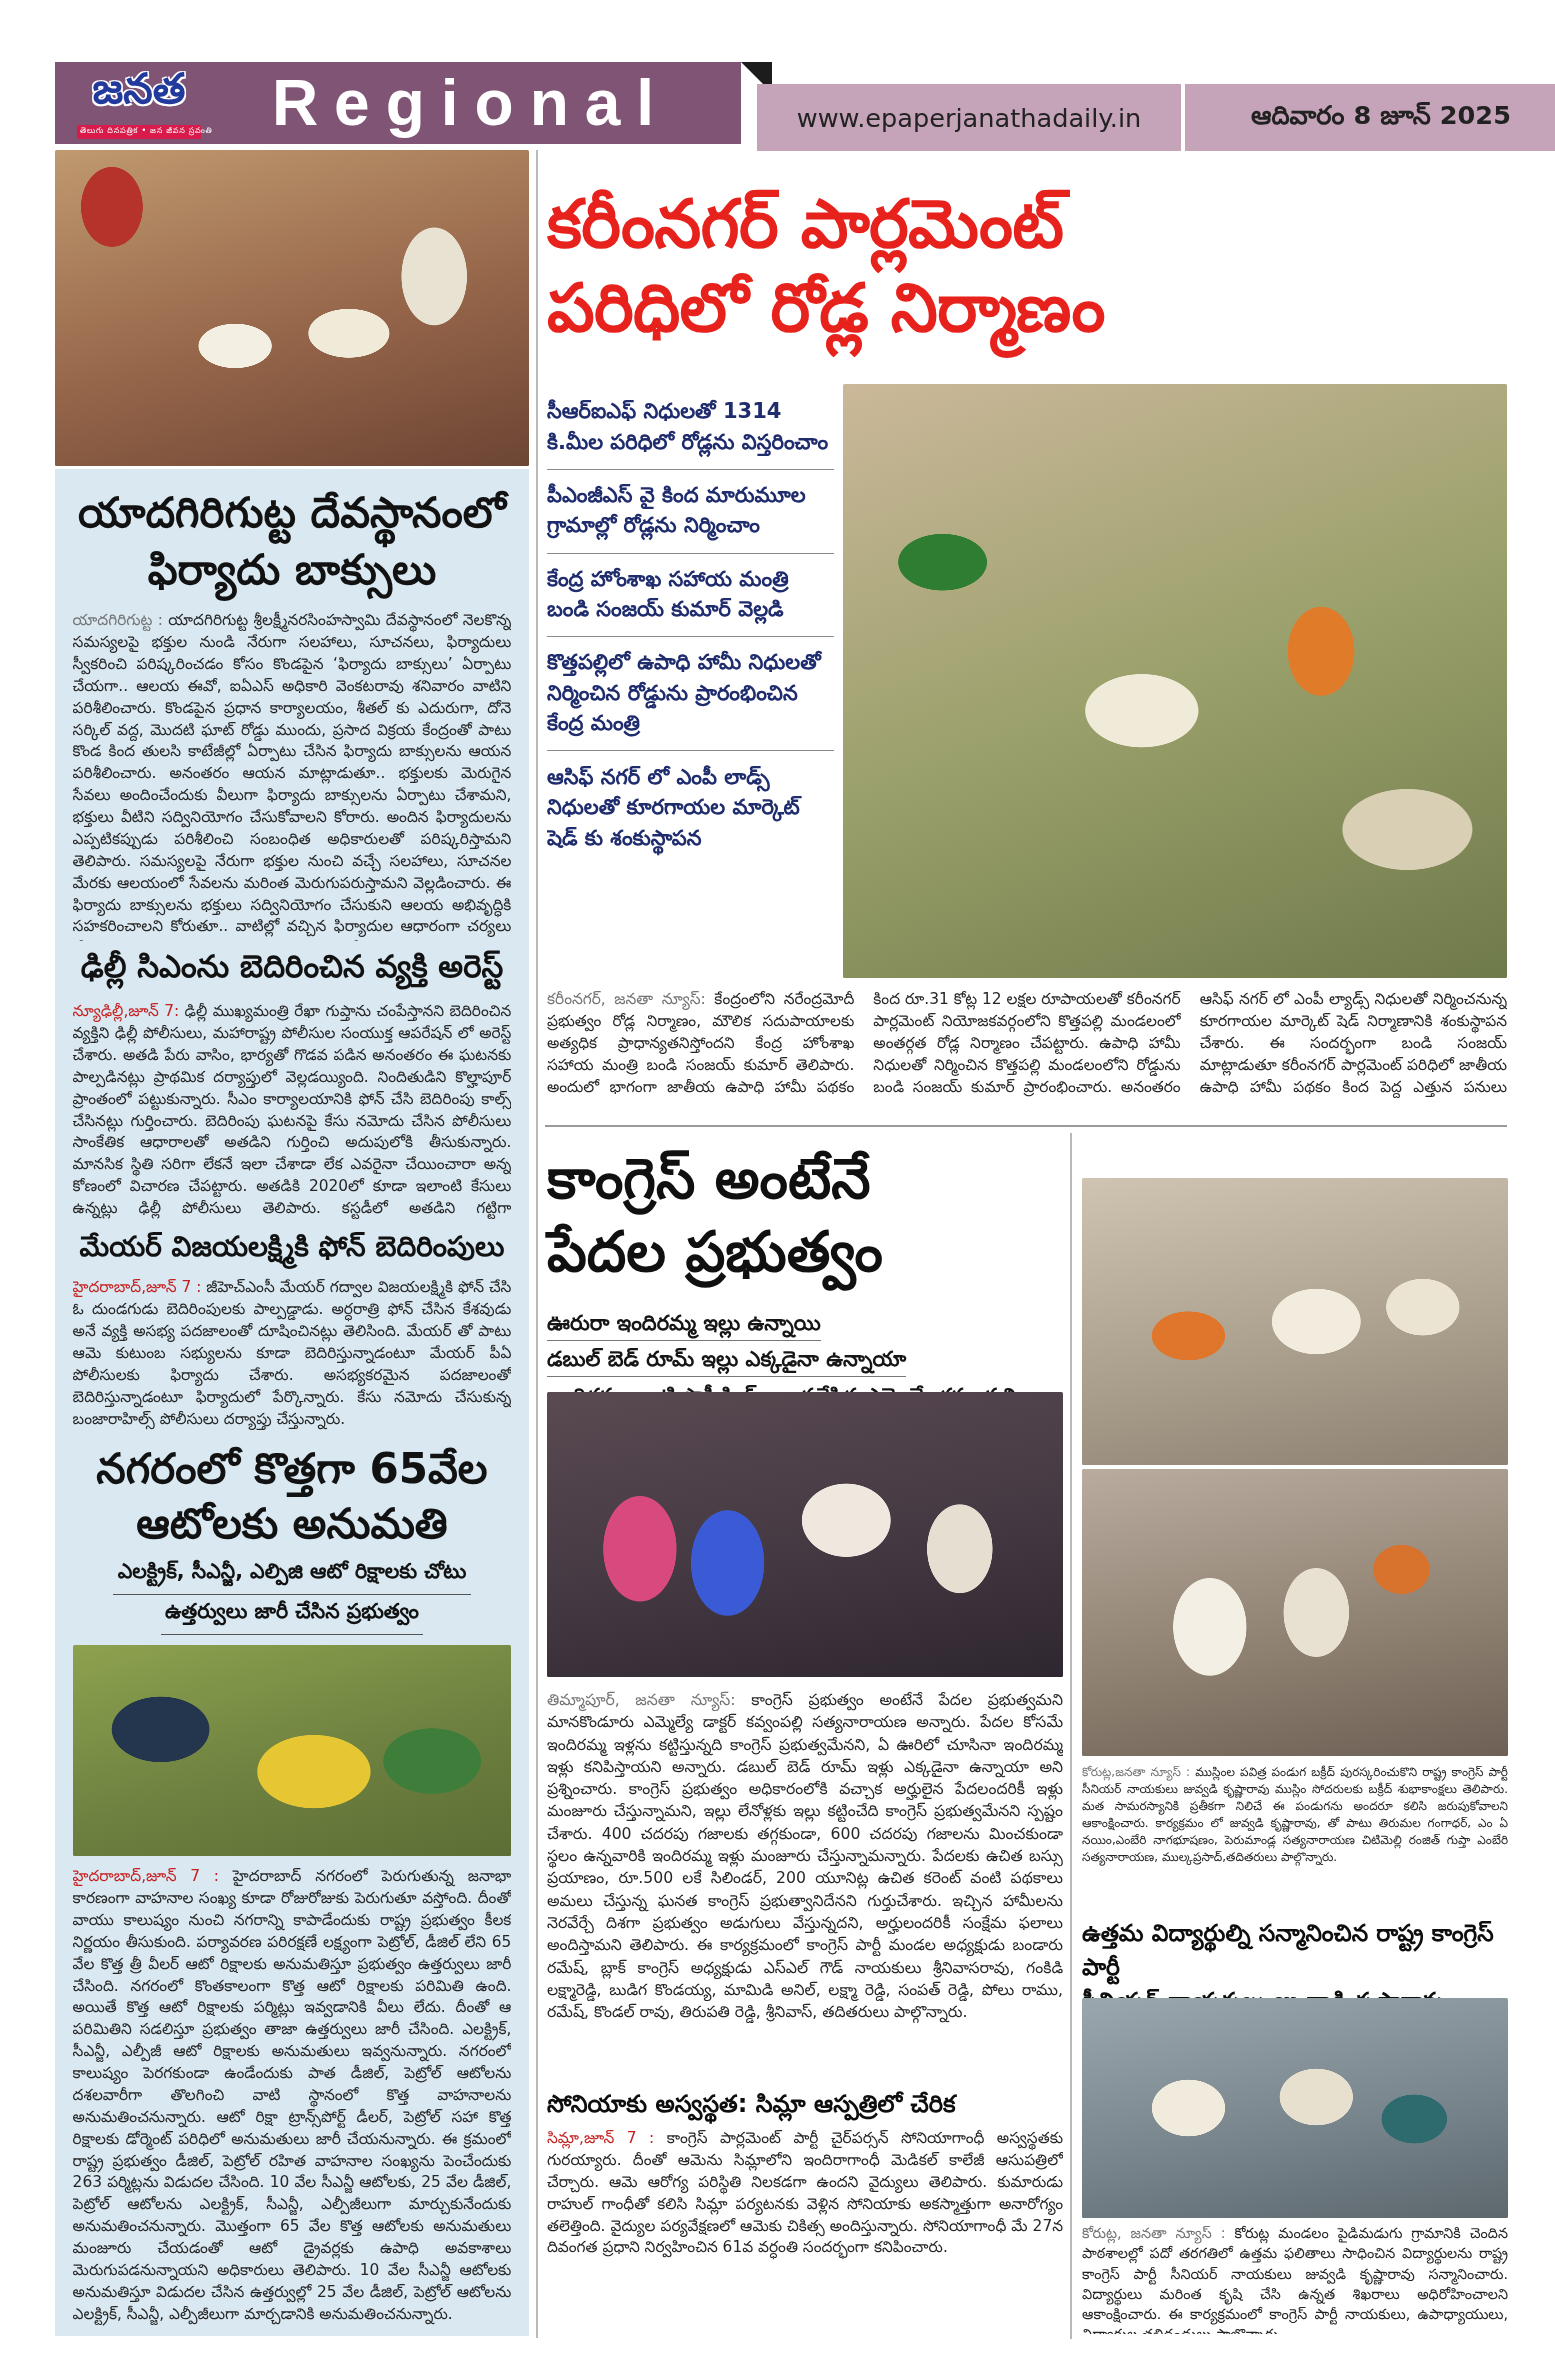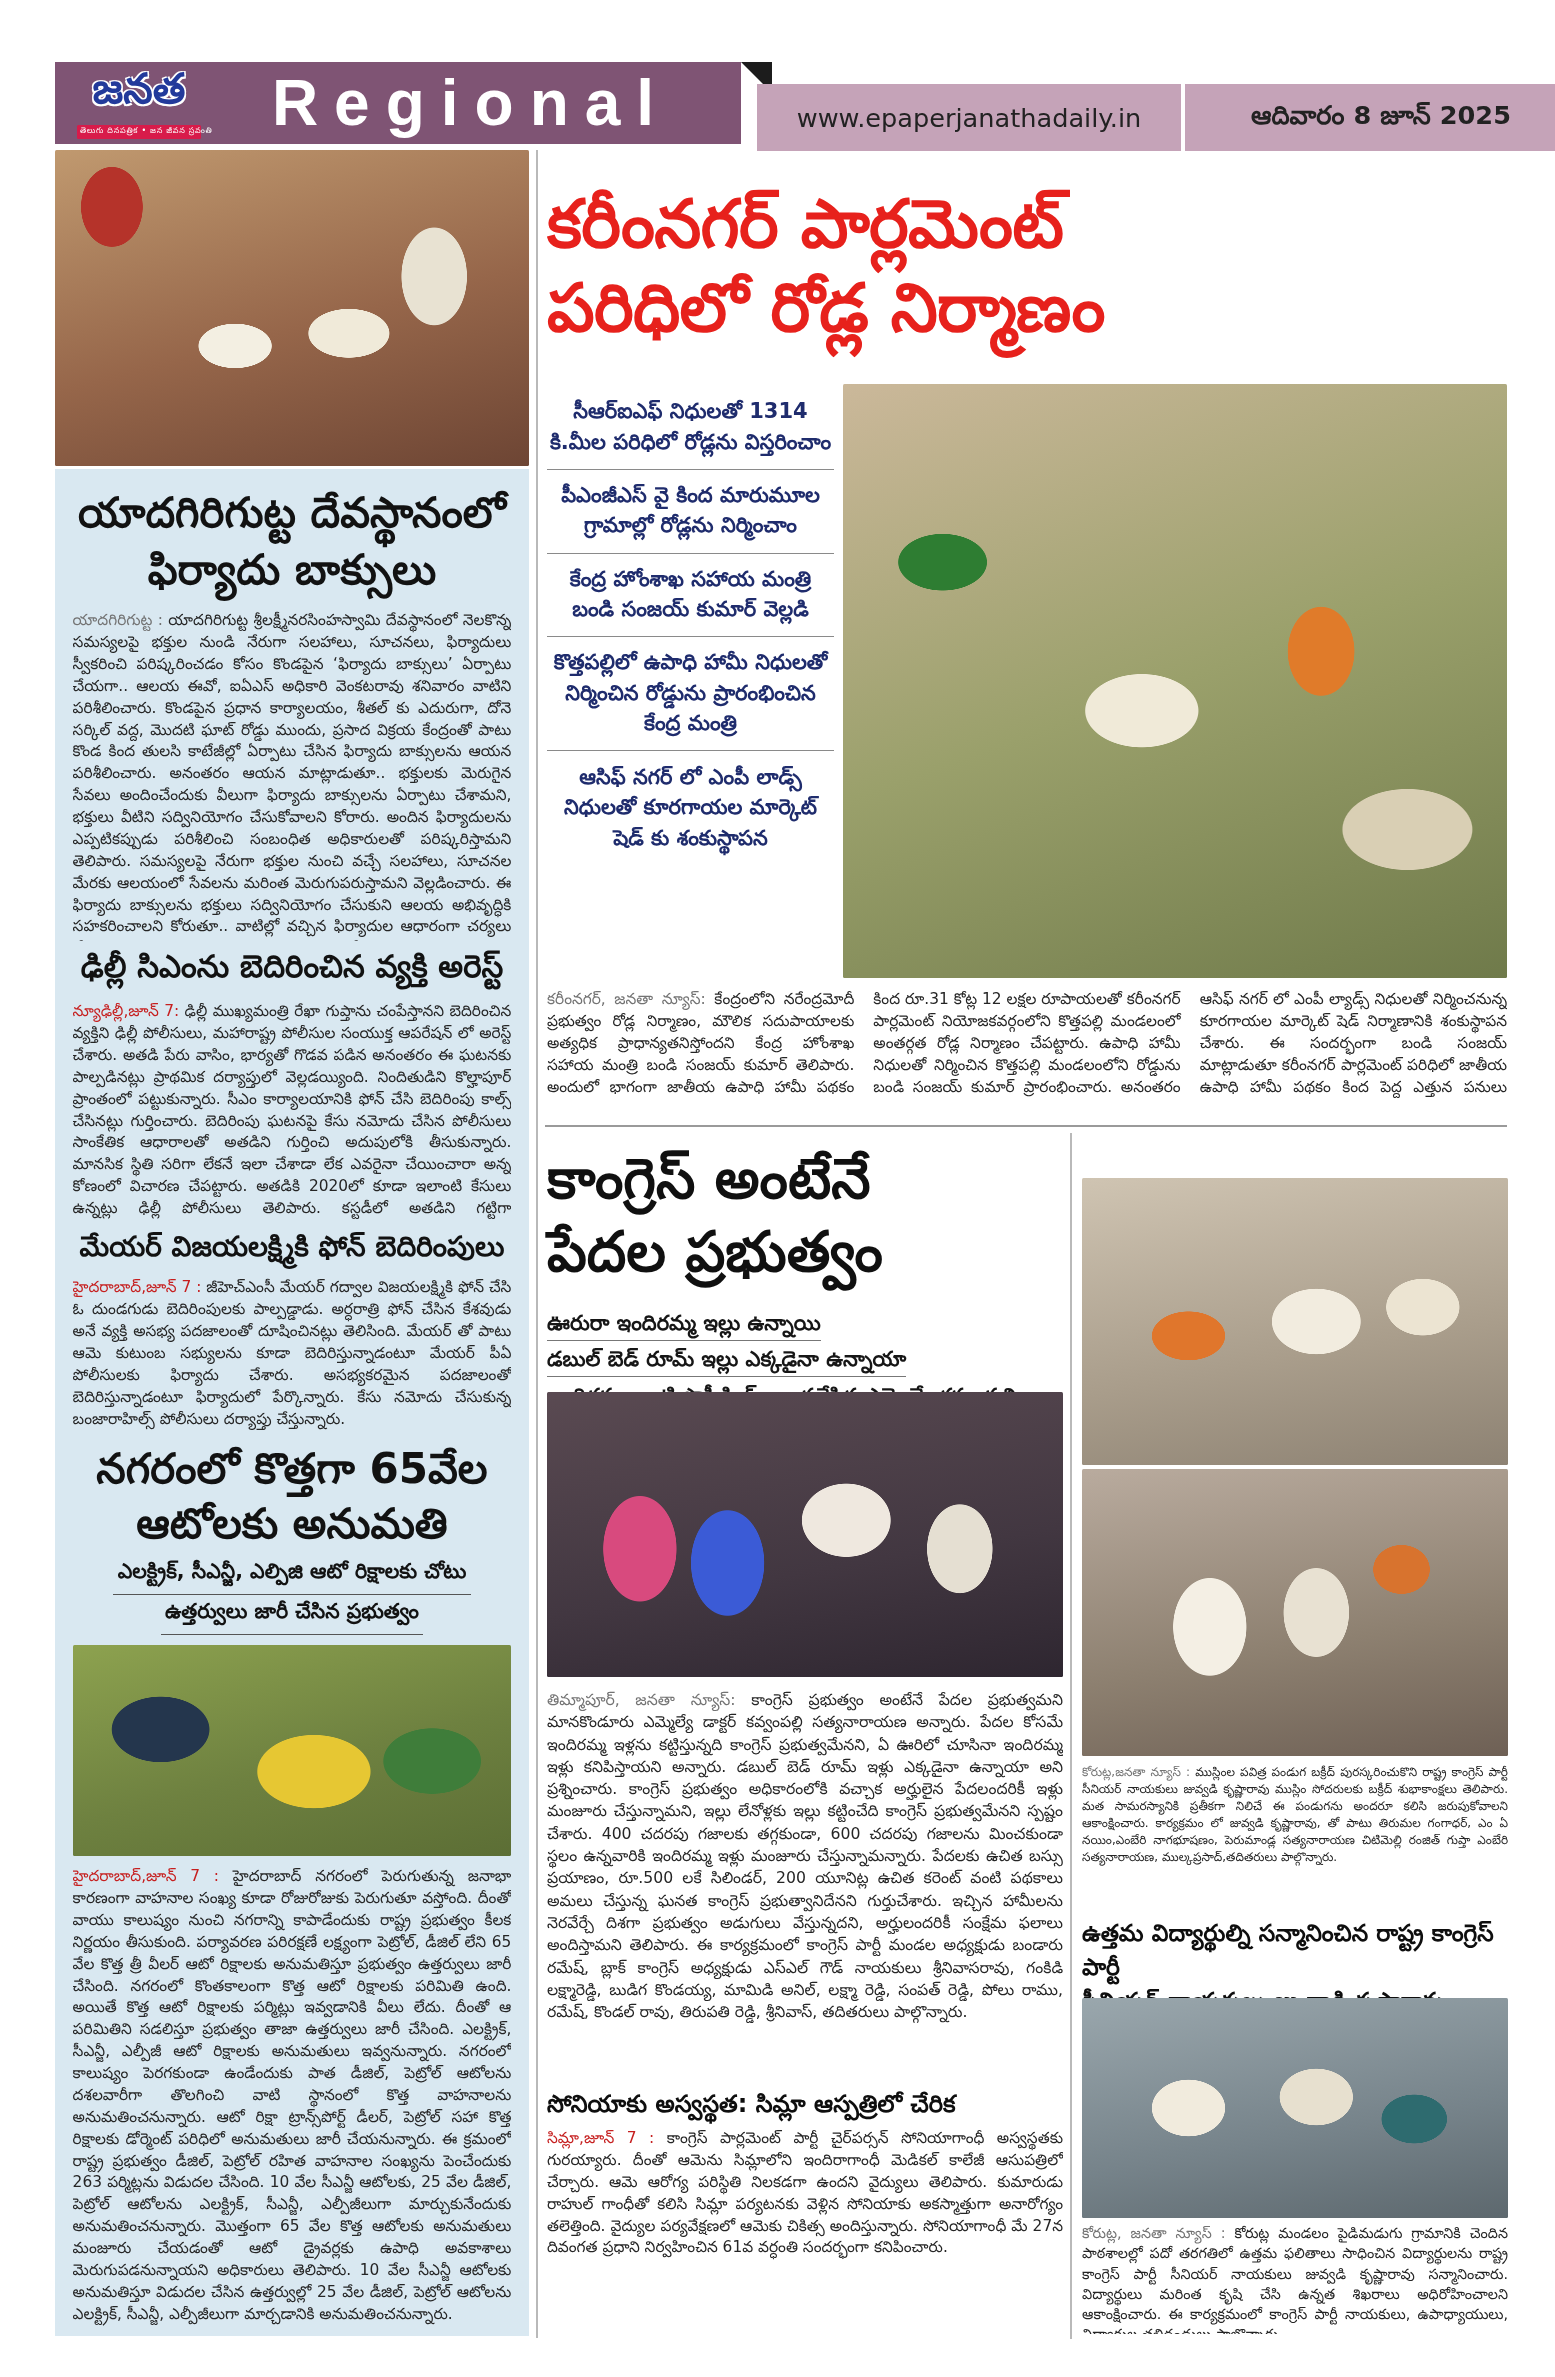--- a/index.html
+++ b/index.html
@@ -29,21 +29,21 @@
   .pre{white-space:pre-line;}
   .just{text-align:justify;}
   .body-text{font-size:15.4px;line-height:1.42;color:#252525;overflow:hidden;}
   .dateline{font-weight:normal;color:#c61f1f;}
   .dateline-dark{font-weight:normal;color:#737373;}
   
   .main-headline{position:absolute;left:547px;top:183px;width:754px;font-size:67px;line-height:1.25;
       font-weight:bold;color:#e7211c;letter-spacing:-0.7px;}
   .main-subheads{position:absolute;left:547px;top:386px;width:287px;height:594px;overflow:hidden;}
   .main-subheads .sh{font-size:21px;font-weight:bold;color:#1f2c6d;line-height:1.45;
-      padding:10.2px 0 11.7px 0;border-bottom:1.5px solid #8a8a8a;text-align:center;}
+      padding:10.2px 0 11.7px 0;border-bottom:1.5px solid #8a8a8a;}
   .main-subheads .sh:last-child{border-bottom:none;}
   .main-body{position:absolute;left:547px;top:989px;width:960px;height:127px;
       column-count:3;column-gap:19px;}
   
   .left-panel{position:absolute;left:55px;top:469px;width:474px;height:1867px;background:#d9e8f1;
       padding:10.2px 17.6px;box-sizing:border-box;overflow:hidden;}
   .lp-h1{font-size:42px;font-weight:bold;text-align:center;line-height:1.35;margin:5.9px 0 11.7px 0;color:#121212;}
   .lp-body{max-height:331px;margin-bottom:7.3px;}
   .lp-h2{font-size:31px;font-weight:bold;text-align:center;margin:7.3px 0 8.8px 0;color:#121212;}
   .lp-body2{max-height:220px;margin-bottom:5.9px;}

